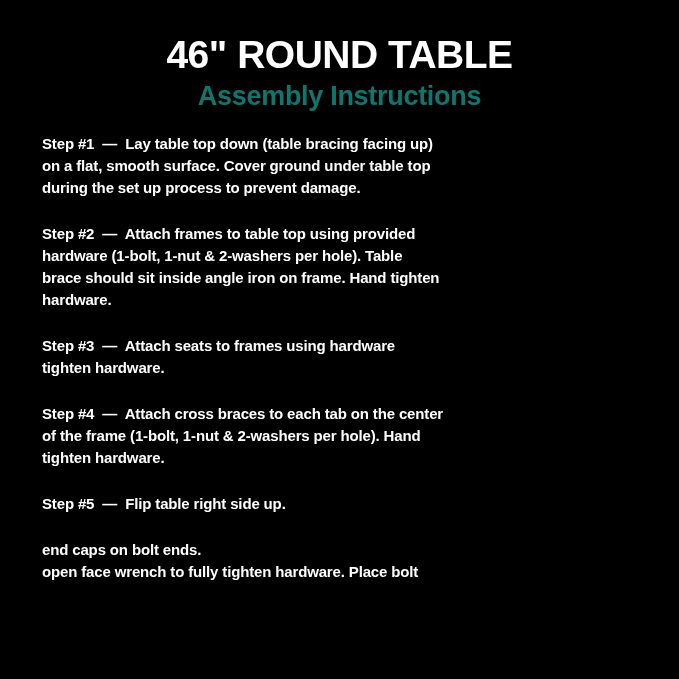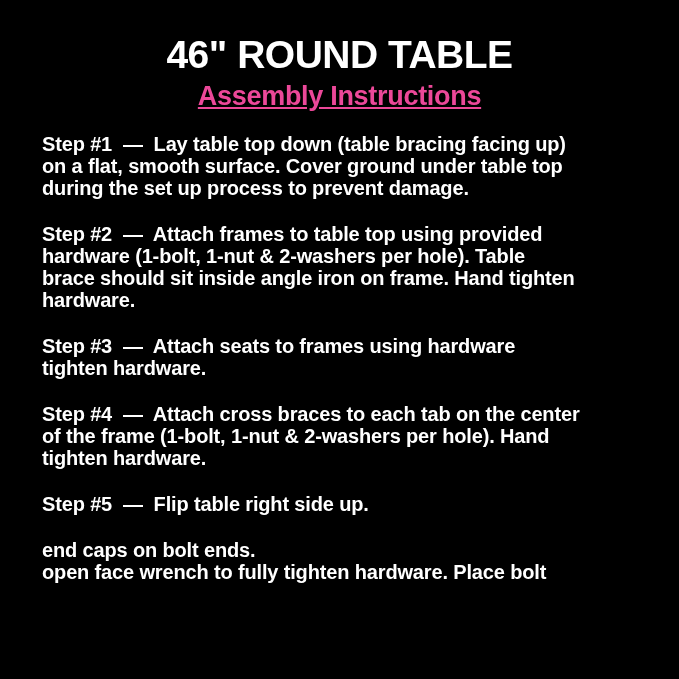--- a/index.html
+++ b/index.html
@@ -27,30 +27,29 @@
     font-size: 39px;
     line-height: 1.1;
     letter-spacing: -0.5px;
     color: #ffffff;
   }
   .subtitle {
     margin: 4px 0 0 0;
     font-size: 27px;
     line-height: 1.15;
     letter-spacing: -0.3px;
-    color: #ec4899;
-    text-decoration: underline;
+    color: #0f766e;
   }
   .steps {
     margin-top: 21px;
     padding: 0 36px 0 42px;
   }
   .step {
     margin: 0 0 24px 0;
-    font-size: 20px;
+    font-size: 15px;
     line-height: 22px;
     letter-spacing: -0.15px;
   }
   .line {
     display: block;
     white-space: pre-wrap; 
   }
 </style>
 </head>
 <body>

